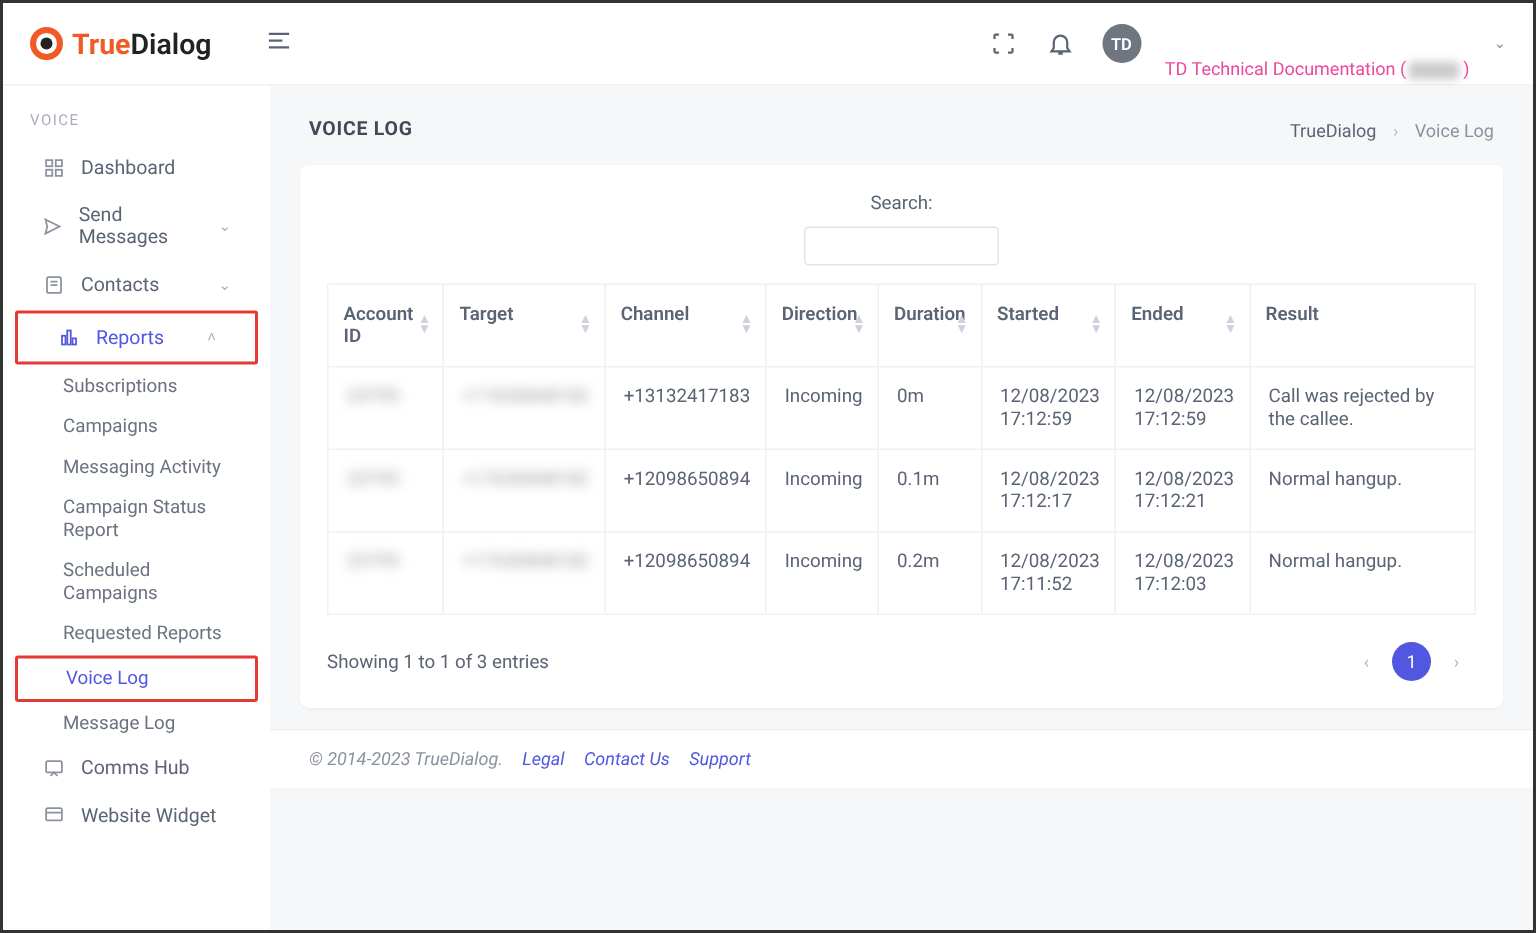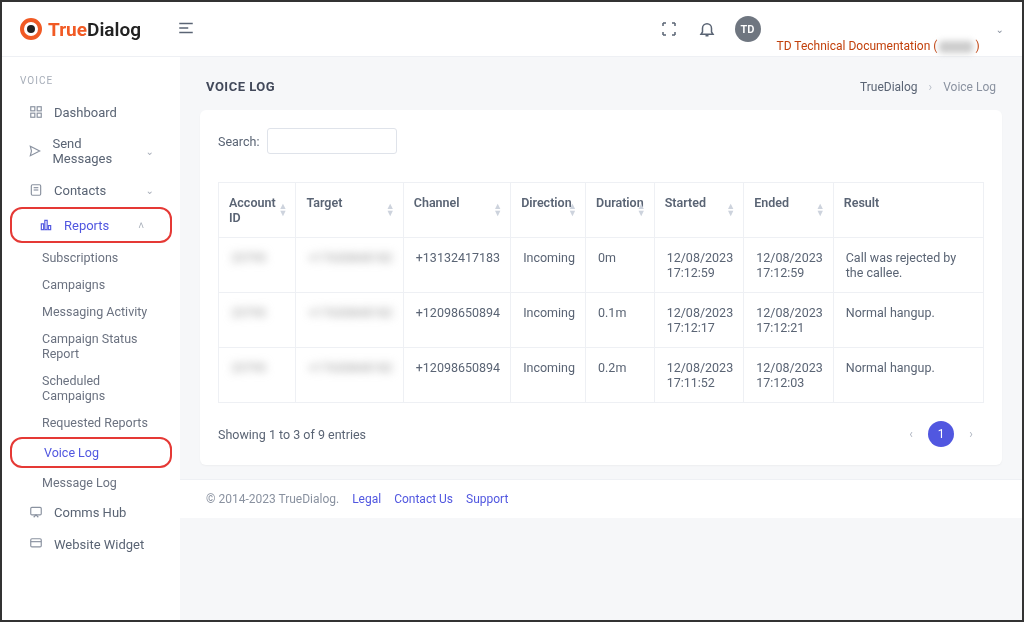--- a/index.html
+++ b/index.html
@@ -36,41 +36,41 @@
   .logo-text .accent { color:#f15a24; font-weight:700; }
   .hamburger { margin-left: 36px; cursor: pointer; }
   .hamburger svg { width:18px; height:18px; }
   .topbar-right { margin-left: auto; display: flex; align-items: center; gap: 18px; }
   .icon-btn { width:20px; height:20px; display:flex; align-items:center; justify-content:center; color:#5a6474; cursor:pointer; }
   .avatar {
     width: 26px; height: 26px; border-radius:50%; background:#6f7680;
     color:#fff; font-size:11px; font-weight:600; display:flex; align-items:center; justify-content:center;
   }
   .user-block { display:flex; align-items:center; gap:16px; cursor:pointer; }
-  .user-name { font-size:12px; color:#c2410c;margin-top:34px; }
+  .user-name { font-size:12px; color:#ec4899;margin-top:34px; }
   .user-blur { display:inline-block; width:34px; height:12px; background:#ccc; filter:blur(3px); border-radius:3px; vertical-align:middle; margin:0 2px;}
   .chev { font-size:10px; color:#8a92a0; }
 
   
   .body { flex:1; display:flex; overflow:hidden; }
   .sidebar {
     width: 178px;
     padding: 18px 0 10px;
     display:flex; flex-direction:column;
     font-size:13px;
   }
   .menu-label { font-size:10px; letter-spacing:1px; color:#a6adb8; padding:0 18px 10px; }
   .nav-item, .sub-item {
     display:flex; align-items:center; gap:10px;
     padding:8px 26px; cursor:pointer; color:#5a6474;
   }
   .nav-item .nav-icon { width:16px; height:16px; display:flex; align-items:center; justify-content:center; color:#8a92a0; }
   .nav-item .chev-r { margin-left:auto; font-size:10px; color:#a6adb8; }
   .sub-item { padding:6px 18px 6px 40px; font-size:12.5px; color:#6b7280; }
-  .highlight-box { border:2px solid #e53935; border-radius:12px; margin:1px 8px; }
+  .highlight-box { border:2px solid #e53935; border-radius:2px; margin:1px 8px; }
   .highlight-box.tight { margin: 1px 8px; }
   .active-blue { color:#5157e0 !important; }
   .active-blue .nav-icon { color:#5157e0; }
 
   .sidebar-bottom { margin-top:auto; padding: 0 14px 14px; }
   .chat-now { display:flex; align-items:center; gap:8px; font-size:15px; font-weight:600; color:#7a8190; padding:6px 4px 14px; }
   .help-btn {
     background:#5157e0; color:#fff; border:none; border-radius:18px;
     padding:8px 16px; font-size:13px; font-weight:600; display:flex; align-items:center; gap:6px; cursor:pointer;
   }
@@ -85,21 +85,21 @@
   .page-title { font-weight:700; letter-spacing:0.5px; color:#42495a; font-size:13px; }
   .breadcrumb { color:#8a92a0; font-size:12px; }
   .breadcrumb a { color:#5a6474; text-decoration:none; }
   .crumb-sep { margin:0 8px; color:#b8bec9; }
 
   .card {
     background:#fff; margin: 0 20px 14px; border-radius:6px;
     box-shadow: 0 1px 2px rgba(0,0,0,0.04);
     padding: 18px 18px 18px;
   }
-  .search-row { display:flex; justify-content:flex-start; align-items:center; gap:8px; margin-bottom:28px; }
+  .search-row { display:flex; justify-content:flex-start; align-items:center; gap:8px; margin-bottom:12px;flex-direction:column; }
   .search-row label { font-size:12.5px; color:#5a6474; }
   .search-row input {
     border:1px solid #dfe3ea; border-radius:3px; height:26px; width:130px; padding:0 6px; font-size:12px;
   }
 
   table { width:100%; border-collapse:collapse; font-size:12.5px; }
   th, td { text-align:left; padding:12px 10px; border:1px solid #eef0f4; vertical-align:top; }
   th { font-weight:600; color:#5a6474; position:relative; }
   .sort-icons { position:absolute; right:8px; top:50%; transform:translateY(-50%); font-size:9px; line-height:7px; color:#cdd3dd; }
   .blur-cell { filter: blur(4px); color:#999; user-select:none; }
@@ -108,21 +108,21 @@
   .table-footer { display:flex; align-items:center; justify-content:space-between; margin-top:18px; font-size:12.5px; color:#5a6474;}
   .pagination { display:flex; align-items:center; gap:4px; }
   .page-btn {
     width:26px; height:26px; border-radius:50%; display:flex; align-items:center; justify-content:center;
     font-size:12px; color:#b0b6c2; cursor:pointer;
   }
   .page-btn.active { background:#5157e0; color:#fff; }
 
   
   .footer {
-    padding: 12px 26px; font-size:12px; color:#8a92a0; background:#fff; border-top:1px solid #eef0f4;
+    padding: 12px 26px; font-size:12px; color:#8a92a0; background:#fff; border-top:1px solid #eef0f4;font-style:italic;
   }
   .footer a { color:#5157e0; text-decoration:none; margin-left:10px; }
 
 </style>
 </head>
 <body>
 
 <div class="app">
 
   <div class="topbar">
@@ -305,21 +305,21 @@
                 <td>Incoming</td>
                 <td>0.2m</td>
                 <td>12/08/2023<br>17:11:52</td>
                 <td>12/08/2023<br>17:12:03</td>
                 <td>Normal hangup.</td>
               </tr>
             </tbody>
         </table>
 
         <div class="table-footer">
-          <div>Showing 1 to 3 of 9 entries</div>
+          <div>Showing 1 to 1 of 3 entries</div>
           <div class="pagination">
             <div class="page-btn">‹</div>
             <div class="page-btn active">1</div>
             <div class="page-btn">›</div>
           </div>
         </div>
       </div>
 
       <div class="footer">
         <span>© 2014-2023 TrueDialog.</span>

